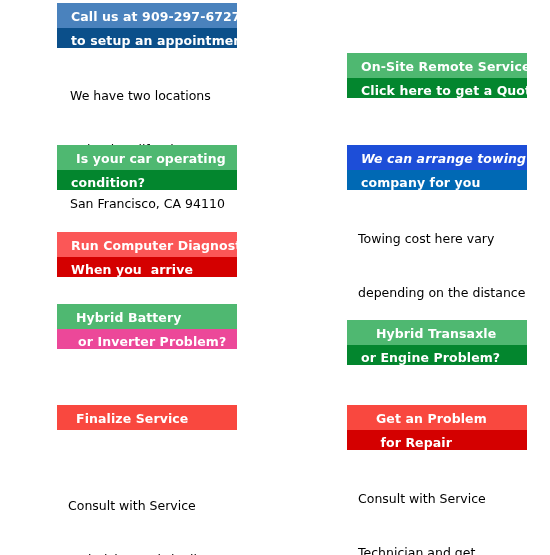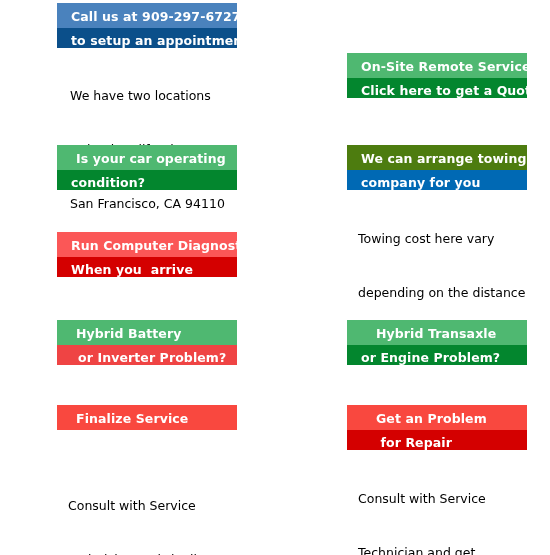--- a/index.html
+++ b/index.html
@@ -78,37 +78,37 @@
     <div class="half top" style="background:#4fb871;">On-Site Remote Service</div>
     <div class="half bottom" style="background:#03862e;">Click here to get a Quote</div>
   </div>
 
   <div class="box" style="left:57px; top:145px;">
     <div class="half top indent1" style="background:#4fb871;">Is your car operating</div>
     <div class="half bottom" style="background:#03862e;">condition?</div>
   </div>
 
   <div class="box" style="left:347px; top:145px;">
-    <div class="half top" style="background:#4d7c0f;">We can arrange towing</div>
+    <div class="half top" style="background:#1d4ed8;font-style:italic;">We can arrange towing</div>
     <div class="half bottom" style="background:#0069b4;">company for you</div>
   </div>
 
   <div class="para" style="left:358px; top:194px;">
     <div>Towing cost here vary</div>
     <div>depending on the distance</div>
   </div>
 
   <div class="box" style="left:57px; top:232px;">
     <div class="half top" style="background:#fb5757;">Run Computer Diagnostic</div>
     <div class="half bottom" style="background:#d40000;">When you  arrive</div>
   </div>
 
-  <div class="box" style="left:57px; top:320px;">
+  <div class="box" style="left:57px; top:304px;">
     <div class="half top indent1" style="background:#4fb871;">Hybrid Battery</div>
-    <div class="half bottom" style="background:#ef4444;padding-left:21px;">or Inverter Problem?</div>
+    <div class="half bottom" style="background:#ec4899;padding-left:21px;">or Inverter Problem?</div>
   </div>
 
   <div class="box" style="left:347px; top:320px;">
     <div class="half top indent2" style="background:#4fb871;">Hybrid Transaxle</div>
     <div class="half bottom" style="background:#03862e;">or Engine Problem?</div>
   </div>
 
   <div class="box" style="left:57px; top:405px;">
     <div class="half top indent1" style="background:#f9483f;">Finalize Service</div>
   </div>

